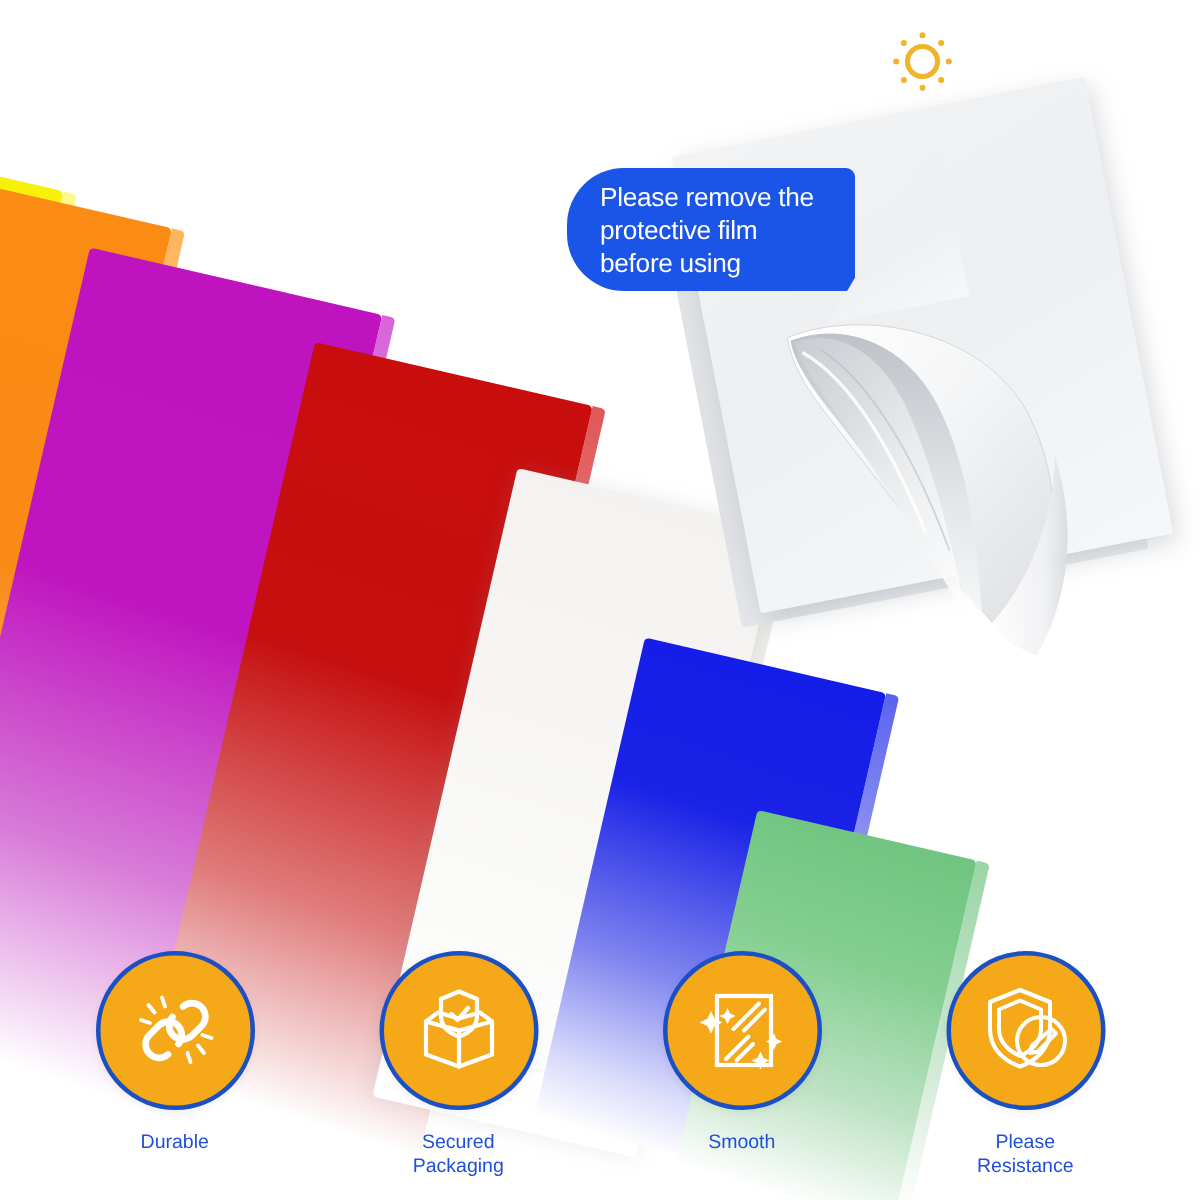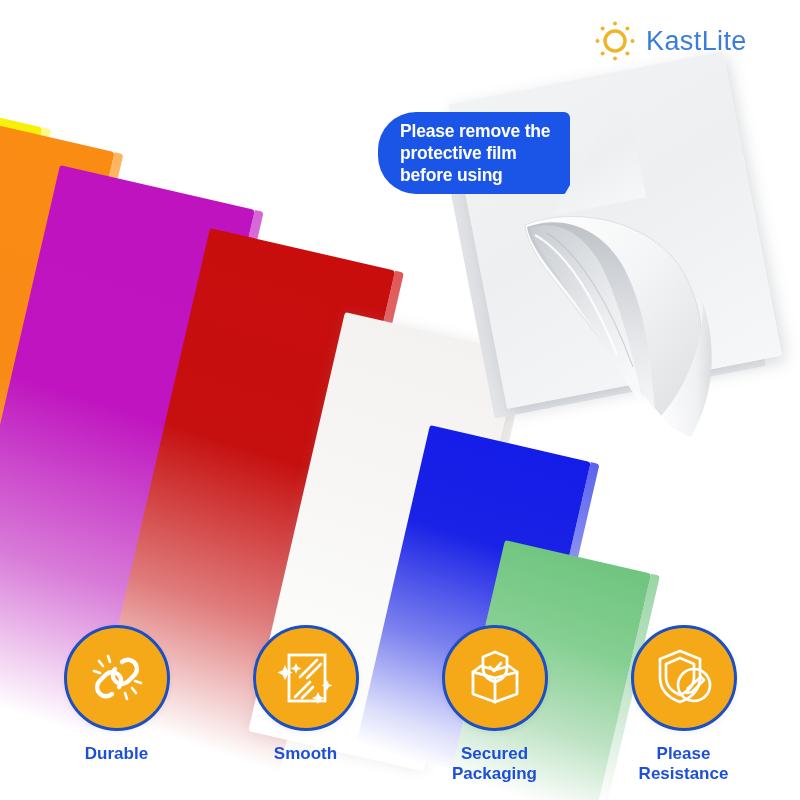--- a/index.html
+++ b/index.html
@@ -99,21 +99,21 @@
     width:192px; height:82px;
     background:#1b55e8;
     border-radius:38px 6px 6px 38px;
     display:flex; align-items:center;
     padding-left:22px;
     z-index:6;
   }
   #callout-text {
     color:#ffffff;
     font-size:17.5px;
-    font-weight:bold;
+    font-weight:normal;
     line-height:1.27;
     letter-spacing:-.2px;
     white-space:pre-line;
   }
   #callout-clip {
     position:absolute; left:517px; top:100px;
     width:120px; height:110px;
     background:linear-gradient(160deg,#f2f3f4 0%,#eeeff1 60%,#f6f7f8 100%);
     transform:rotate(-11deg);
     z-index:7;
@@ -140,22 +140,22 @@
   .feature-circle {
     width:106px; height:106px; border-radius:50%;
     background:#f5a818;
     border:3px solid #1b4fc4;
     display:flex; align-items:center; justify-content:center;
     box-shadow:0 2px 6px rgba(0,0,0,.06);
   }
   .feature-label {
     margin-top:13px;
     color:#1e4fd8;
-    font-size:17px;
-    font-weight:bold;
+    font-size:13px;
+    font-weight:normal;
     text-align:center;
     line-height:1.18;
     white-space:pre-line;
   }
 </style>
 </head>
 <body>
 
 <div id="stage">
 
@@ -246,21 +246,20 @@
       <circle cx="23" cy="23" r="10" fill="none" stroke="#f0b429" stroke-width="3.4"></circle>
       <circle cx="23" cy="5.5" r="2.0" fill="#f0b429"></circle>
       <circle cx="35.4" cy="10.6" r="2.0" fill="#f0b429"></circle>
       <circle cx="40.5" cy="23" r="2.0" fill="#f0b429"></circle>
       <circle cx="35.4" cy="35.4" r="2.0" fill="#f0b429"></circle>
       <circle cx="23" cy="40.5" r="2.0" fill="#f0b429"></circle>
       <circle cx="10.6" cy="35.4" r="2.0" fill="#f0b429"></circle>
       <circle cx="5.5" cy="23" r="2.0" fill="#f0b429"></circle>
       <circle cx="10.6" cy="10.6" r="2.0" fill="#f0b429"></circle>
     </svg>
-    <span id="logo-wordmark">KastLite</span>
   </div>
 
   <div id="features">
 
     <div class="feature">
       <div class="feature-circle">
         <svg width="62" height="62" viewBox="0 0 62 62">
           <g fill="none" stroke="#ffffff" stroke-width="4.4" stroke-linecap="round">
             <path d="M36 15 a9 9 0 0 1 12.7 12.7 l-7 7 a9 9 0 0 1 -12.7 -12.7"></path>
             <path d="M26 47 a9 9 0 0 1 -12.7 -12.7 l7 -7 a9 9 0 0 1 12.7 12.7"></path>
@@ -269,20 +268,36 @@
             <line x1="13" y1="14" x2="17" y2="19"></line>
             <line x1="8" y1="24" x2="14" y2="26"></line>
             <line x1="22" y1="9" x2="24" y2="15"></line>
             <line x1="50" y1="46" x2="46" y2="41"></line>
             <line x1="55" y1="36" x2="49" y2="34"></line>
             <line x1="41" y1="52" x2="39" y2="46"></line>
           </g>
         </svg>
       </div>
       <div class="feature-label">Durable</div>
+    </div>
+
+    <div class="feature">
+      <div class="feature-circle">
+        <svg width="64" height="64" viewBox="0 0 64 64">
+          <g fill="none" stroke="#ffffff" stroke-width="2.8" stroke-linejoin="round" stroke-linecap="round">
+            <path d="M32 6 L44 11 V22 C44 30 38 34 32 36 C26 34 20 30 20 22 V11 Z"></path>
+            <path d="M27 21 l4 4 7 -8"></path>
+            <path d="M10 26 L32 32 L54 26 L46 20 L32 24 L18 20 Z"></path>
+            <path d="M10 26 V48 L32 56 V32 Z"></path>
+            <path d="M54 26 V48 L32 56"></path>
+          </g>
+        </svg>
+      </div>
+      <div class="feature-label">Secured
+Packaging</div>
     </div>
 
     <div class="feature">
       <div class="feature-circle">
         <svg width="62" height="62" viewBox="0 0 62 62">
           <rect x="14" y="8" width="36" height="46" fill="none" stroke="#ffffff" stroke-width="2.8"></rect>
           <g fill="none" stroke="#ffffff" stroke-width="2.6" stroke-linecap="round">
             <line x1="42" y1="13" x2="25" y2="30"></line>
             <line x1="46" y1="17" x2="32" y2="31"></line>
             <line x1="35" y1="35" x2="20" y2="50"></line>
@@ -295,36 +310,20 @@
             <path d="M43 45 l1.9 4.1 4.1 1.9 -4.1 1.9 -1.9 4.1 -1.9 -4.1 -4.1 -1.9 4.1 -1.9 Z"></path>
           </g>
         </svg>
       </div>
       <div class="feature-label">Smooth</div>
     </div>
 
     <div class="feature">
       <div class="feature-circle">
         <svg width="64" height="64" viewBox="0 0 64 64">
-          <g fill="none" stroke="#ffffff" stroke-width="2.8" stroke-linejoin="round" stroke-linecap="round">
-            <path d="M32 6 L44 11 V22 C44 30 38 34 32 36 C26 34 20 30 20 22 V11 Z"></path>
-            <path d="M27 21 l4 4 7 -8"></path>
-            <path d="M10 26 L32 32 L54 26 L46 20 L32 24 L18 20 Z"></path>
-            <path d="M10 26 V48 L32 56 V32 Z"></path>
-            <path d="M54 26 V48 L32 56"></path>
-          </g>
-        </svg>
-      </div>
-      <div class="feature-label">Secured
-Packaging</div>
-    </div>
-
-    <div class="feature">
-      <div class="feature-circle">
-        <svg width="64" height="64" viewBox="0 0 64 64">
           <g fill="none" stroke="#ffffff" stroke-width="2.7" stroke-linejoin="round" stroke-linecap="round">
             <path d="M28 5 L48 13 V31 C48 44 39 52 28 56 C17 52 8 44 8 31 V13 Z"></path>
             <path d="M28 12 L42 18 V31 C42 40 35 46 28 49 C21 46 14 40 14 31 V18 Z"></path>
             <circle cx="42" cy="39" r="16"></circle>
             <path d="M49 31 L52 34 L40 46 L35 47 L36 42 Z"></path>
           </g>
         </svg>
       </div>
       <div class="feature-label">Please
 Resistance</div>

